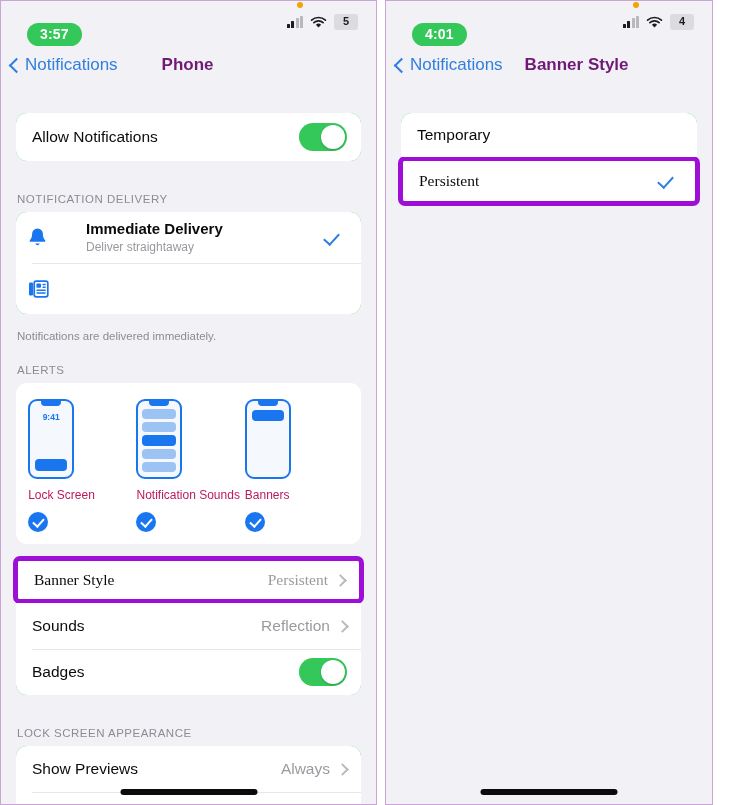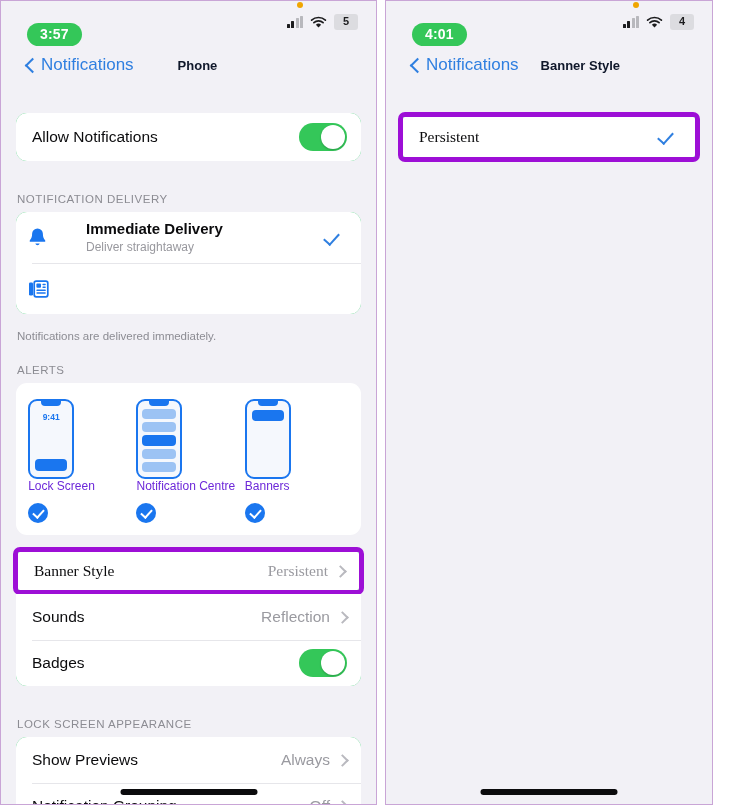--- a/index.html
+++ b/index.html
@@ -77,21 +77,21 @@
     line-height: 1;
     min-width: 24px;
     text-align: center;
   }
 
   
   .navbar {
     height: 44px;
     display: flex;
     align-items: center;
-    padding: 0 24px;
+    padding: 0 8px;
     position: relative;
   }
   .nav-back {
     display: flex;
     align-items: center;
     gap: 5px;
     color: #2f7fe0;
     font-size: 17px;
     cursor: pointer;
   }
@@ -103,23 +103,23 @@
   .chev-left::before {
     content: "";
     position: absolute;
     left: 2px; top: 4px;
     width: 9px; height: 9px;
     border-left: 2.6px solid #2f7fe0;
     border-bottom: 2.6px solid #2f7fe0;
     transform: rotate(45deg);
   }
   .nav-title {
-    font-size: 13px;
+    font-size: 17px;
     font-weight: 700;
-    color: #0f172a;
+    color: #701a75;
   }
   .nav-title-left { margin-left: 44px; }
   .nav-title-right { margin-left: 22px; }
 
   
   .section-header {
     font-size: 11.5px;
     color: #8c8c93;
     letter-spacing: .5px;
     padding: 0 0 7px 16px;
@@ -300,21 +300,22 @@
   }
   .mock-stack span {
     flex: 1;
     border-radius: 4px;
     background: #9cc3f4;
     display: block;
   }
   .mock-stack span.hl { background: #1a76ef; }
   .alert-label {
     font-size: 12px;
-    color: #6d28d9;
+    color: #be185d;
+    margin-top: 9px;
     white-space: nowrap;
   }
   .alert-check {
     width: 20px; height: 20px;
     border-radius: 50%;
     background: #1a76ef;
     margin-top: 10px;
     position: relative;
   }
   .alert-check::before {
@@ -452,21 +453,21 @@
         <div class="phone-mock">
           <div class="notch"></div>
           <div class="mock-stack">
               <span></span>
               <span></span>
               <span class="hl"></span>
               <span></span>
               <span></span>
             </div>
         </div>
-        <div class="alert-label">Notification Centre</div>
+        <div class="alert-label">Notification Sounds</div>
         <div class="alert-check"></div>
       </div>
 
       <div class="alert-opt">
         <div class="phone-mock">
           <div class="notch"></div>
           <div class="mock-bar-top"></div>
         </div>
         <div class="alert-label">Banners</div>
         <div class="alert-check"></div>
@@ -545,20 +546,25 @@
     <div class="navbar">
       <div class="nav-back">
         <span class="chev-left"></span>
         <span>Notifications</span>
       </div>
       <div class="nav-title nav-title-right">Banner Style</div>
     </div>
 
     <div class="sp-26"></div>
 
+    <div class="group" style="border-radius:11px 11px 0 0">
+      <div class="row" style="min-height:44px">
+        <span class="row-label">Temporary</span>
+      </div>
+    </div>
 
     <div class="hl-wrap" style="margin-top:-1px">
       <div class="group">
         <div class="row" style="min-height:40px">
           <span class="row-label">Persistent</span>
           <span class="tick-blue"></span>
         </div>
       </div>
     </div>
 

